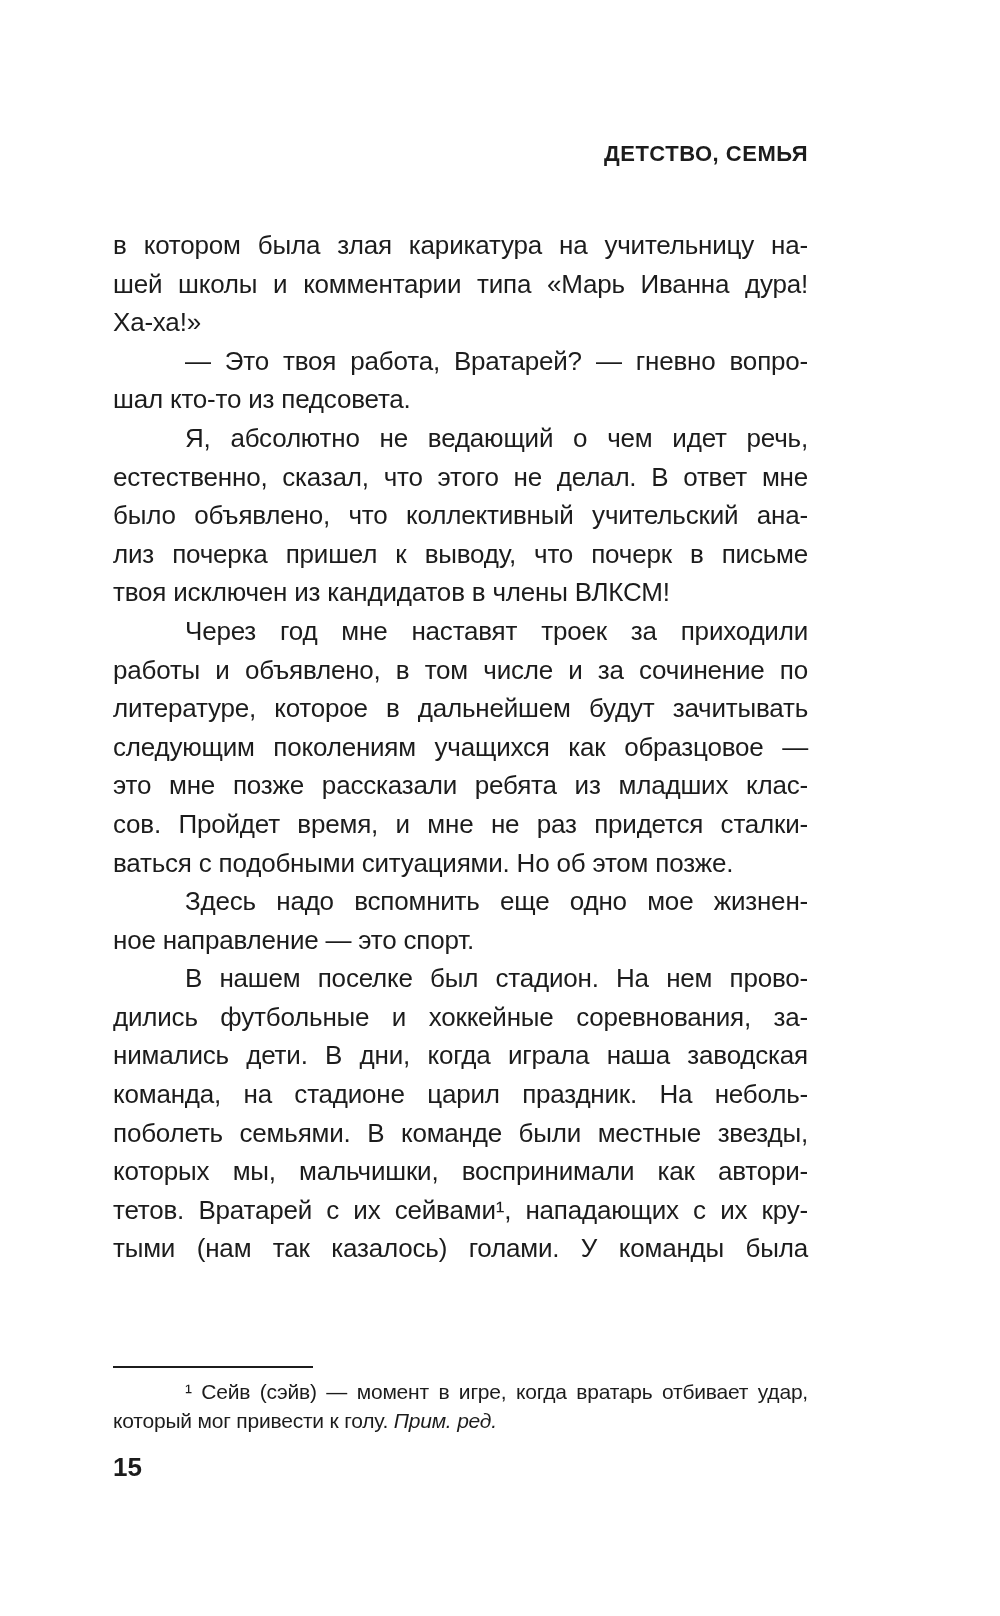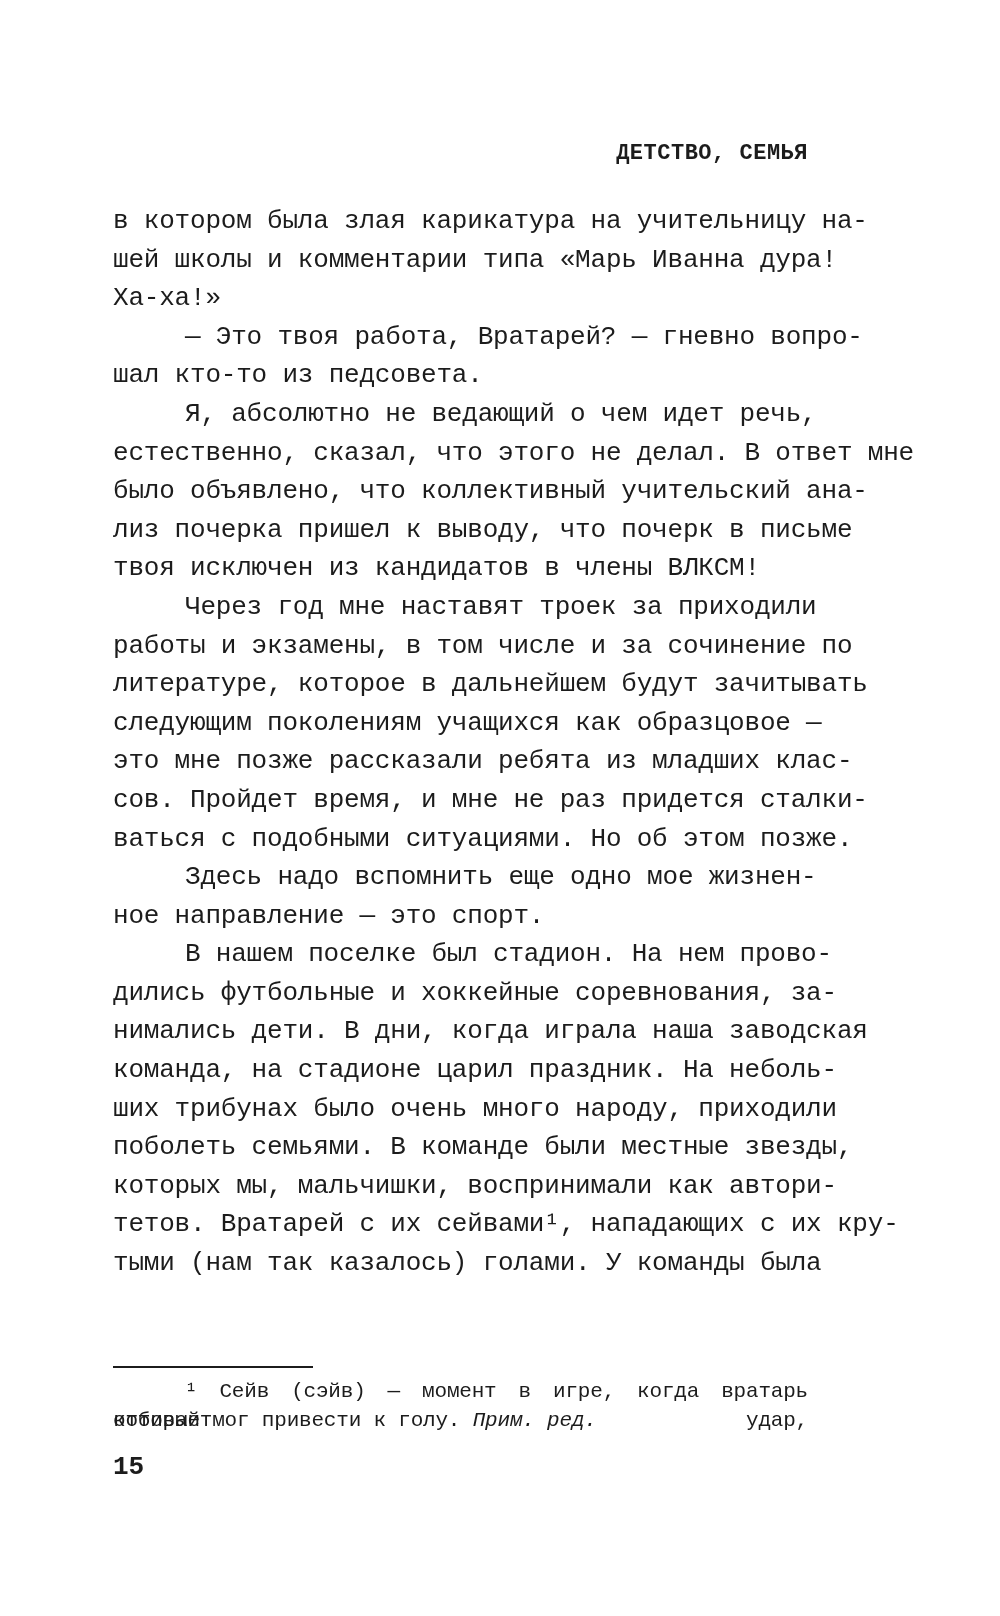--- a/index.html
+++ b/index.html
@@ -7,36 +7,36 @@
     padding: 0;
     background: #e8e8e8;
   }
   .page {
     position: relative;
     width: 1000px;
     height: 1616px;
     margin: 0 auto;
     background: #ffffff;
     color: #1c1c1c;
-    font-family: Liberation Mono, monospace;
+    font-family: Liberation Sans, sans-serif;
     overflow: hidden;
   }
   .running-header {
     position: absolute;
     top: 141px;
     left: 113px;
     width: 695px;
     text-align: right;
     font-size: 22px;
     font-weight: bold;
     letter-spacing: 0.5px;
   }
   .body-text {
     position: absolute;
-    top: 202px;
+    top: 226px;
     left: 113px;
     width: 695px;
     font-size: 26px;
     letter-spacing: -0.2px;
   }
   .line {
     height: 38.6px;
     line-height: 38.6px;
     text-align: justify;
     text-align-last: justify;
@@ -98,33 +98,32 @@
     <div class="line">шей школы и комментарии типа «Марь Иванна дура!</div>
     <div class="line end">Ха-ха!»</div>
     <div class="line indent">— Это твоя работа, Вратарей? — гневно вопро-</div>
     <div class="line end">шал кто-то из педсовета.</div>
     <div class="line indent">Я, абсолютно не ведающий о чем идет речь,</div>
     <div class="line">естественно, сказал, что этого не делал. В ответ мне</div>
     <div class="line">было объявлено, что коллективный учительский ана-</div>
     <div class="line">лиз почерка пришел к выводу, что почерк в письме</div>
     <div class="line end">твоя исключен из кандидатов в члены ВЛКСМ!</div>
     <div class="line indent">Через год мне наставят троек за приходили</div>
-    <div class="line">работы и экзамены, в том числе и за сочинение по</div>
+    <div class="line">работы и объявлено, в том числе и за сочинение по</div>
     <div class="line">литературе, которое в дальнейшем будут зачитывать</div>
     <div class="line">следующим поколениям учащихся как образцовое —</div>
     <div class="line">это мне позже рассказали ребята из младших клас-</div>
     <div class="line">сов. Пройдет время, и мне не раз придется сталки-</div>
     <div class="line end">ваться с подобными ситуациями. Но об этом позже.</div>
     <div class="line indent">Здесь надо вспомнить еще одно мое жизнен-</div>
     <div class="line end">ное направление — это спорт.</div>
     <div class="line indent">В нашем поселке был стадион. На нем прово-</div>
     <div class="line">дились футбольные и хоккейные соревнования, за-</div>
     <div class="line">нимались дети. В дни, когда играла наша заводская</div>
     <div class="line">команда, на стадионе царил праздник. На неболь-</div>
-    <div class="line">ших трибунах было очень много народу, приходили</div>
     <div class="line">поболеть семьями. В команде были местные звезды,</div>
     <div class="line">которых мы, мальчишки, воспринимали как автори-</div>
     <div class="line">тетов. Вратарей с их сейвами¹, нападающих с их кру-</div>
     <div class="line">тыми (нам так казалось) голами. У команды была</div>
   </div>
 
   <div class="footnote-rule"></div>
 
   <div class="footnote">
     <div class="fn-line first">¹ Сейв (сэйв) — момент в игре, когда вратарь отбивает удар,</div>

